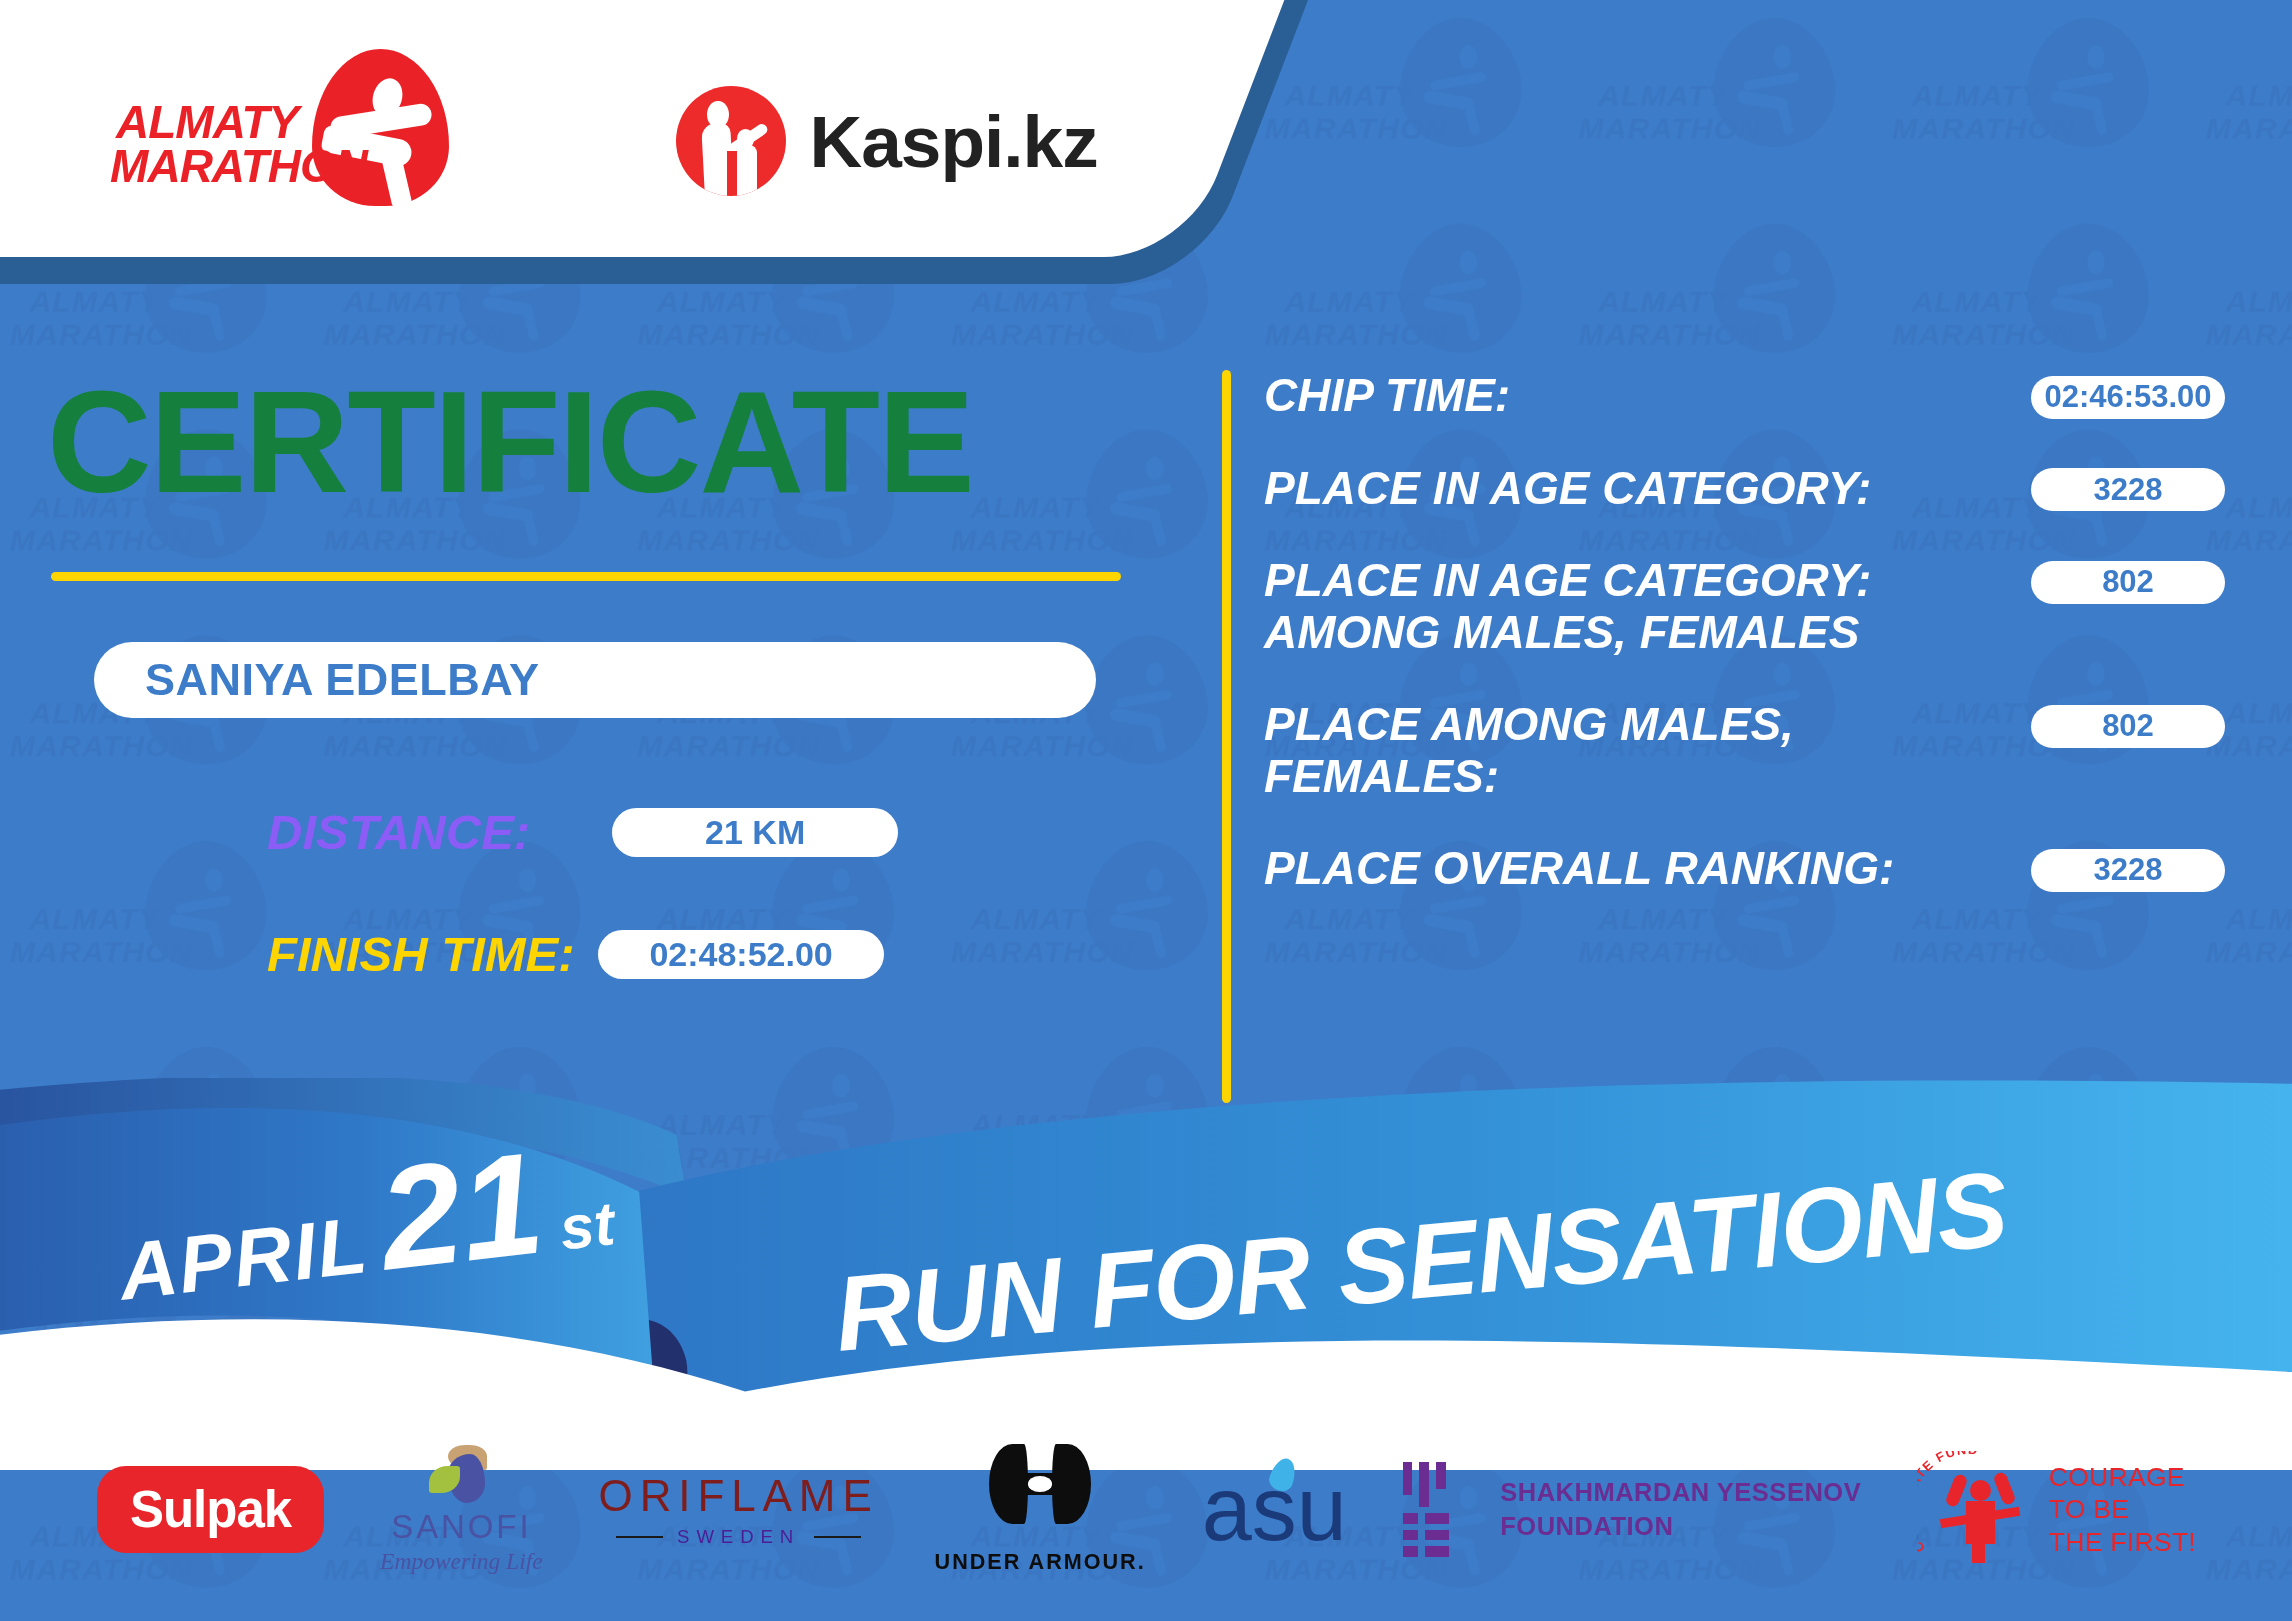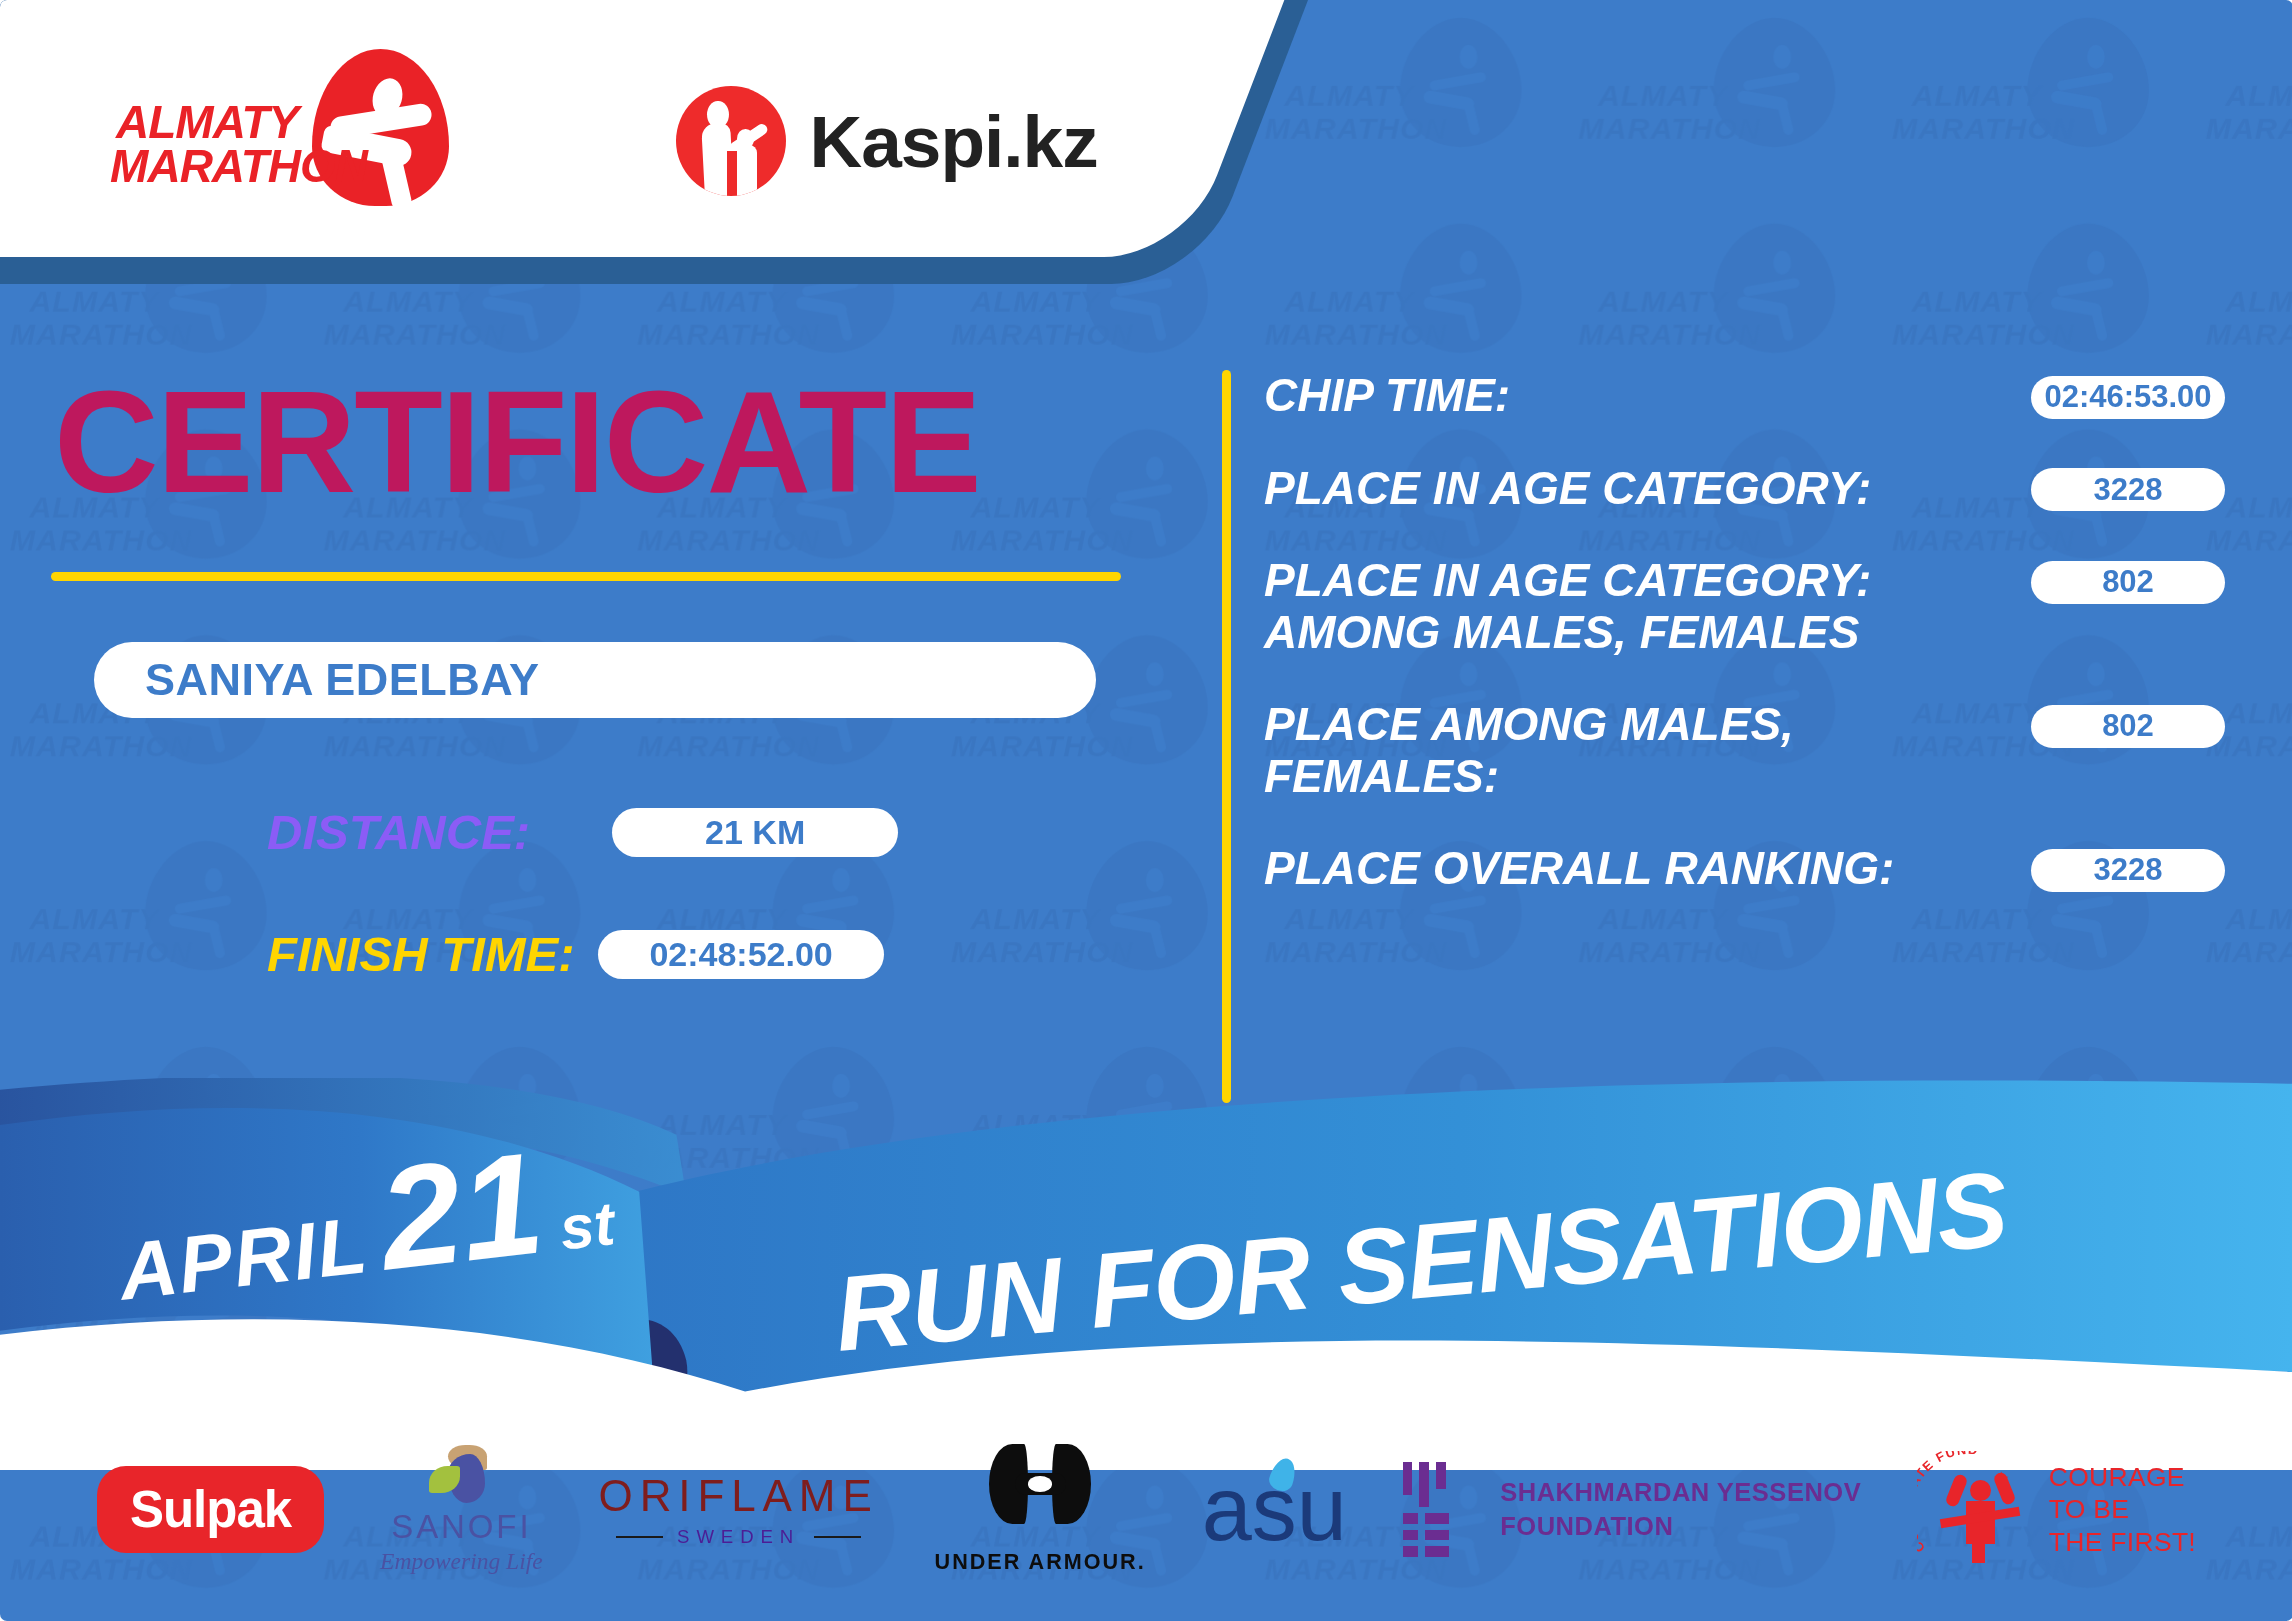--- a/index.html
+++ b/index.html
@@ -3,21 +3,20 @@
 <meta charset="utf-8">
 <style>
   html,body{margin:0;padding:0;background:#ffffff;}
   body{font-family:"Liberation Sans",sans-serif;}
 
   #cert{
     position:relative;
     width:2293px;height:1621px;
     overflow:hidden;
     background:#ffffff;
-    border-radius:7px;
   }
 
   
   .blue-base{
     position:absolute;left:0;top:0;width:2293px;height:1621px;
     background:#3d7cc9;
   }
   
   .watermark{
     position:absolute;left:0;top:0;width:2293px;height:1621px;
@@ -101,22 +100,22 @@
     position:absolute;left:51px;top:65px;width:9.8px;height:47px;background:#ee2b2b;
   }
   .kaspi-text{
     color:#222222;font-weight:bold;font-size:73px;letter-spacing:-1px;
     font-family:"Liberation Sans",sans-serif;
     text-align:center;
   }
 
   
   .cert-title{
-    position:absolute;left:54px;top:370px;width:1098px;
-    color:#be185d;font-weight:bold;font-size:145px;letter-spacing:-2px;
+    position:absolute;left:47px;top:370px;width:1098px;
+    color:#15803d;font-weight:bold;font-size:145px;letter-spacing:-2px;
     line-height:1;
     font-family:"Liberation Sans",sans-serif;
   }
   .cert-rule{
     position:absolute;left:51px;top:572px;width:1070px;height:8.8px;background:#ffd500;border-radius:4.9px;
   }
   .name-pill{
     position:absolute;left:94px;top:642px;width:1002px;height:76px;
     background:#ffffff;border-radius:39px;
     display:flex;align-items:center;

